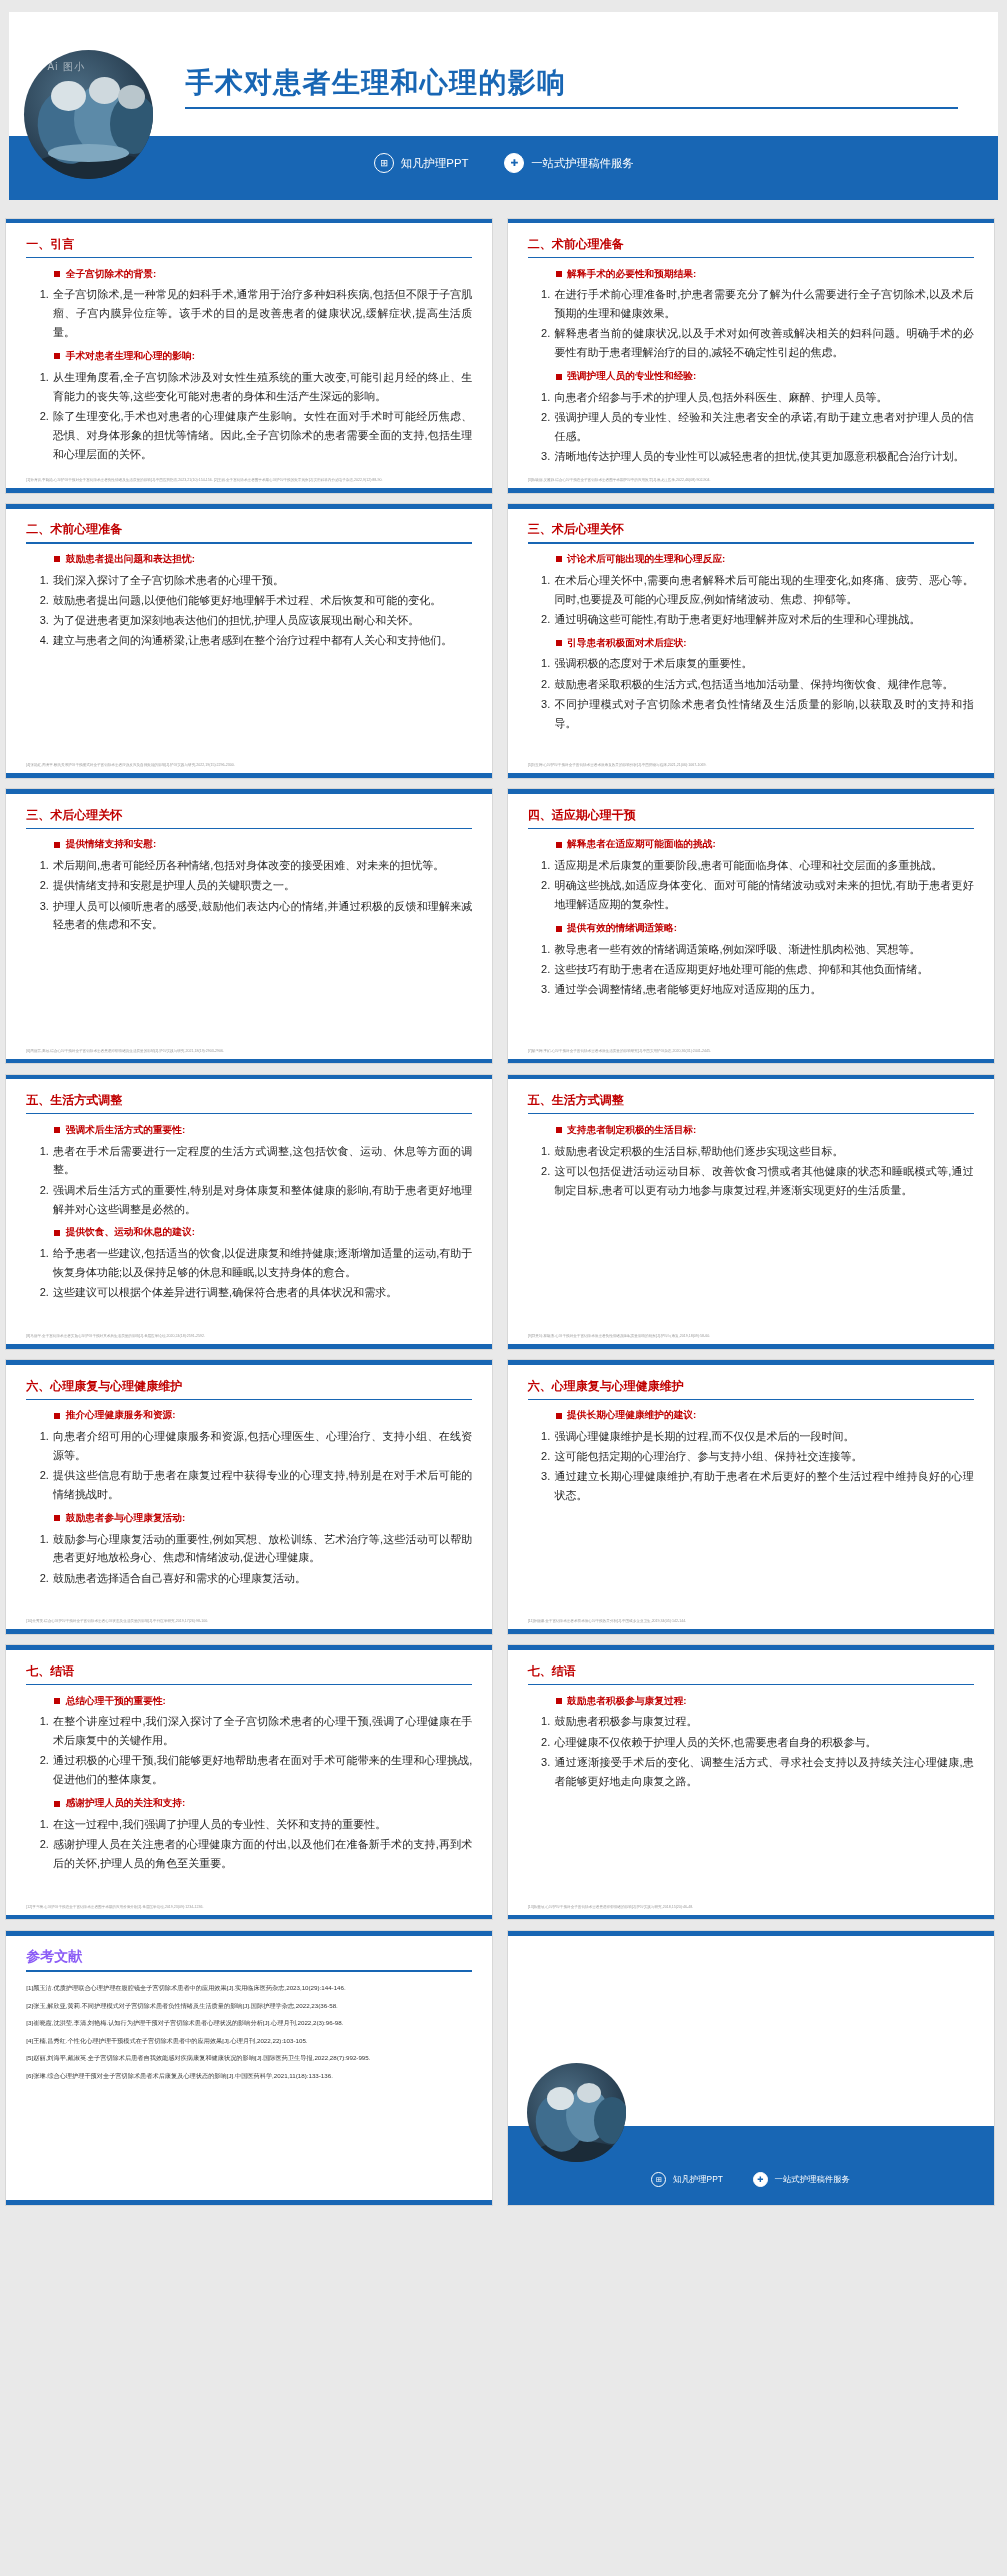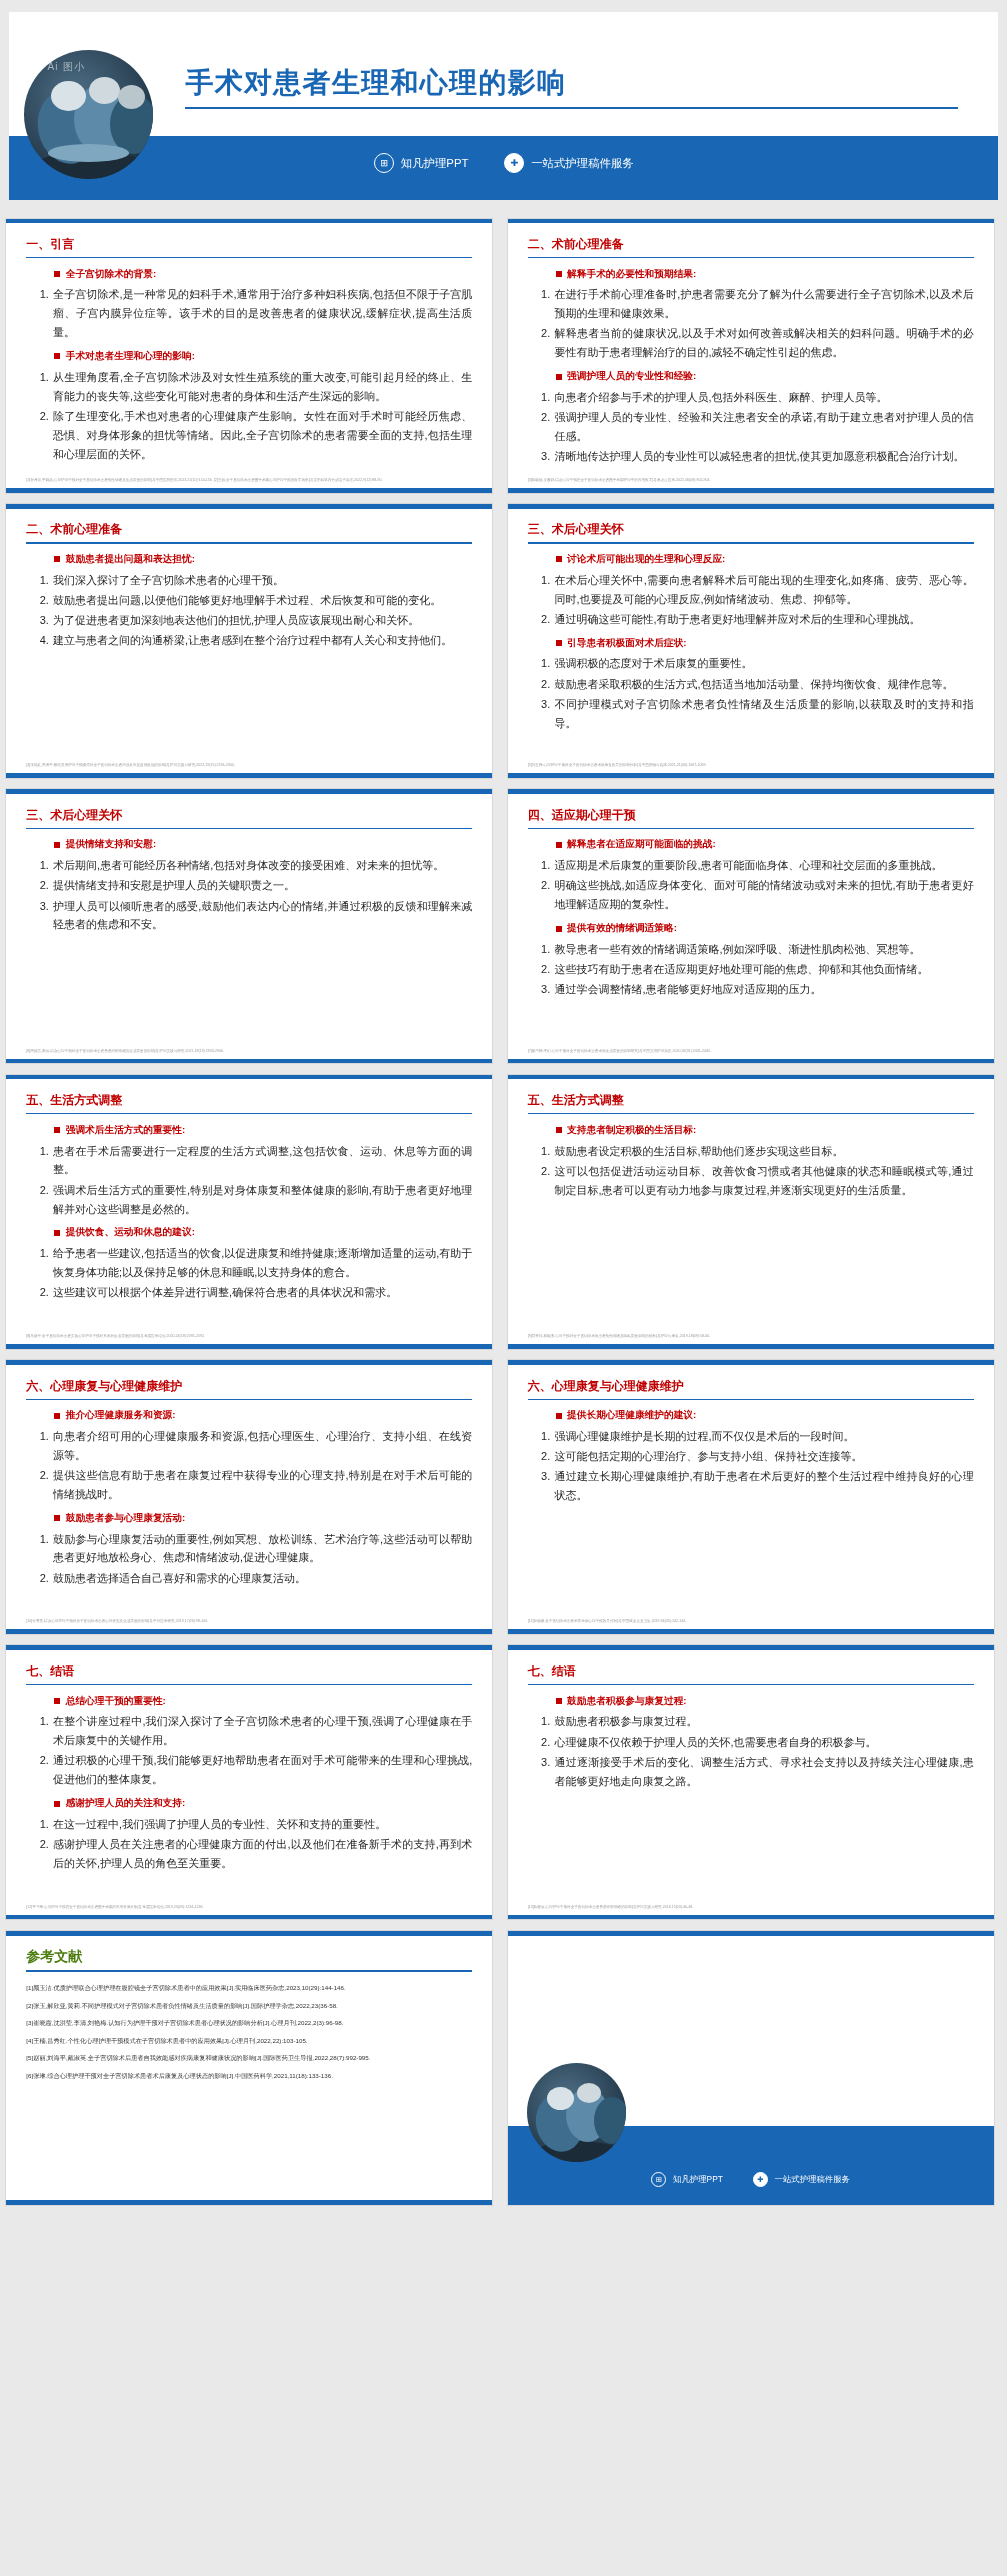--- a/index.html
+++ b/index.html
@@ -187,21 +187,21 @@
     font-size: 3.6px;
     line-height: 1.5;
     color: #9a9a9a;
     word-break: break-all;
   }
 
   
   .refs-title {
     font-size: 14px;
     font-weight: bold;
-    color: #4d7c0f;
+    color: #8b5cf6;
     margin-bottom: 4px;
   }
   .refs-rule { width: 100%; height: 1.3px; background: #1866b4; margin-bottom: 10.8px; }
   .refs-list p {
     font-size: 6.2px;
     line-height: 1.85;
     color: #333333;
     margin-bottom: 6px;
     text-align: justify;
   }

